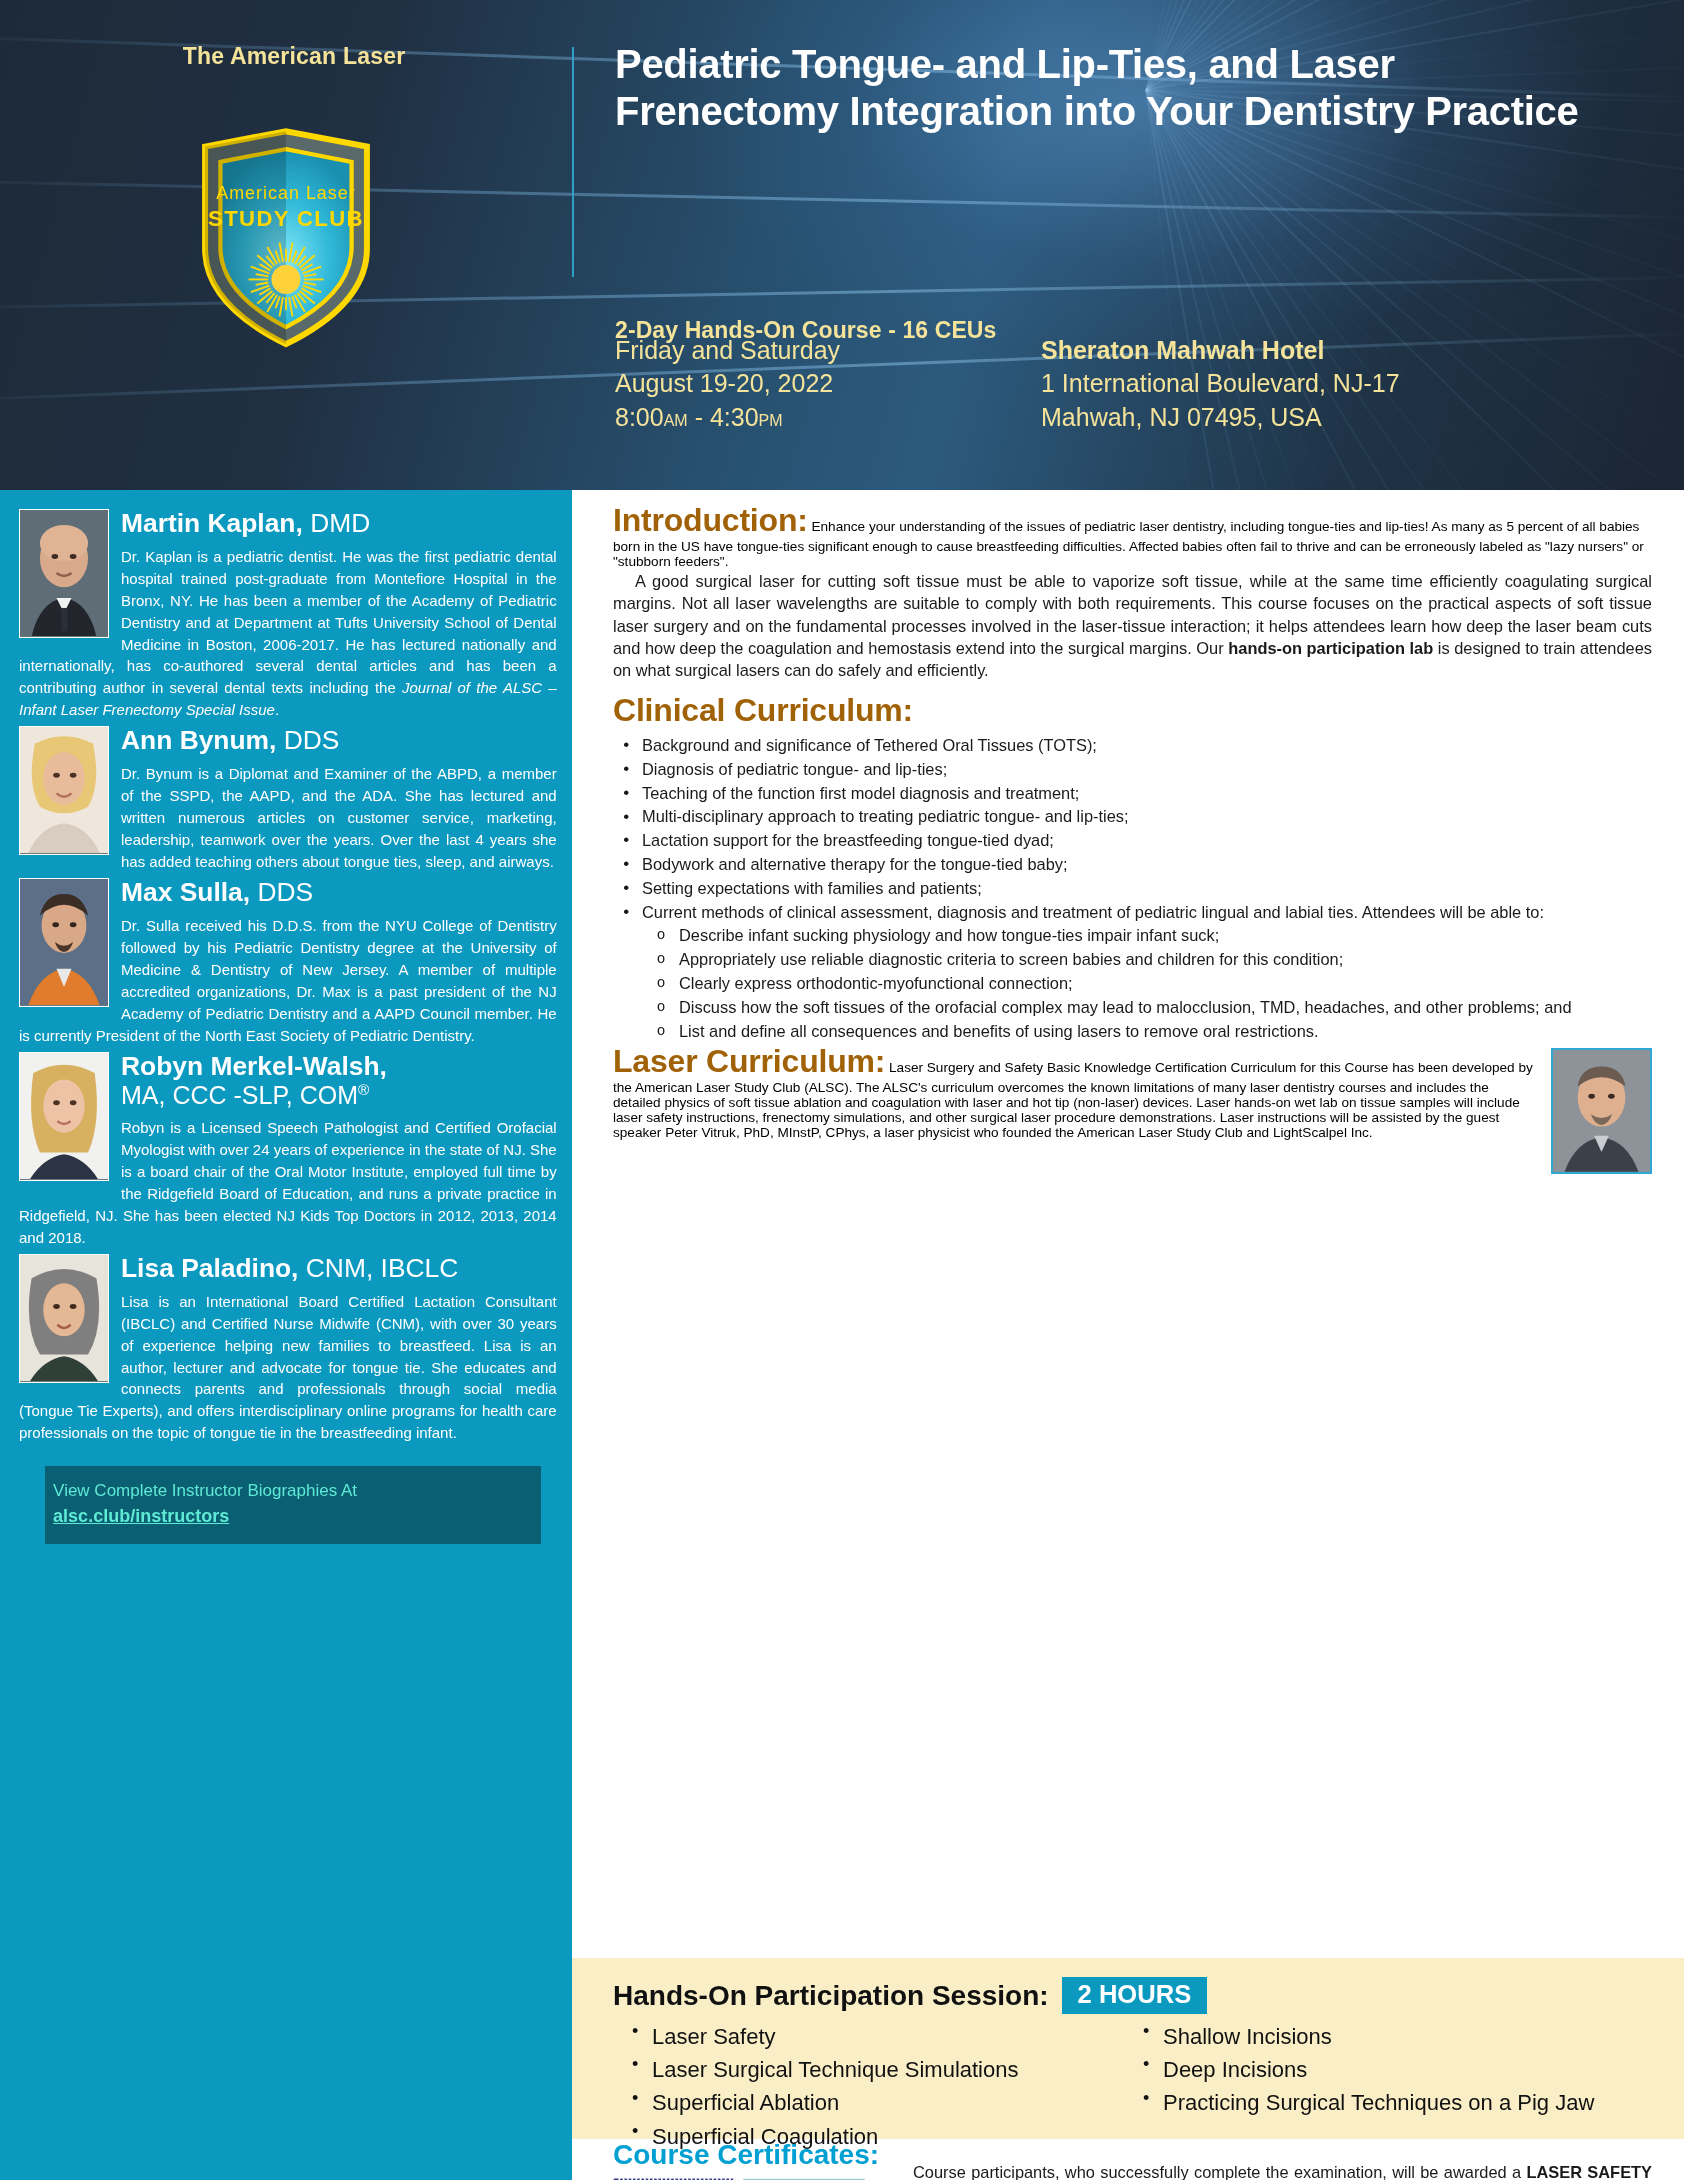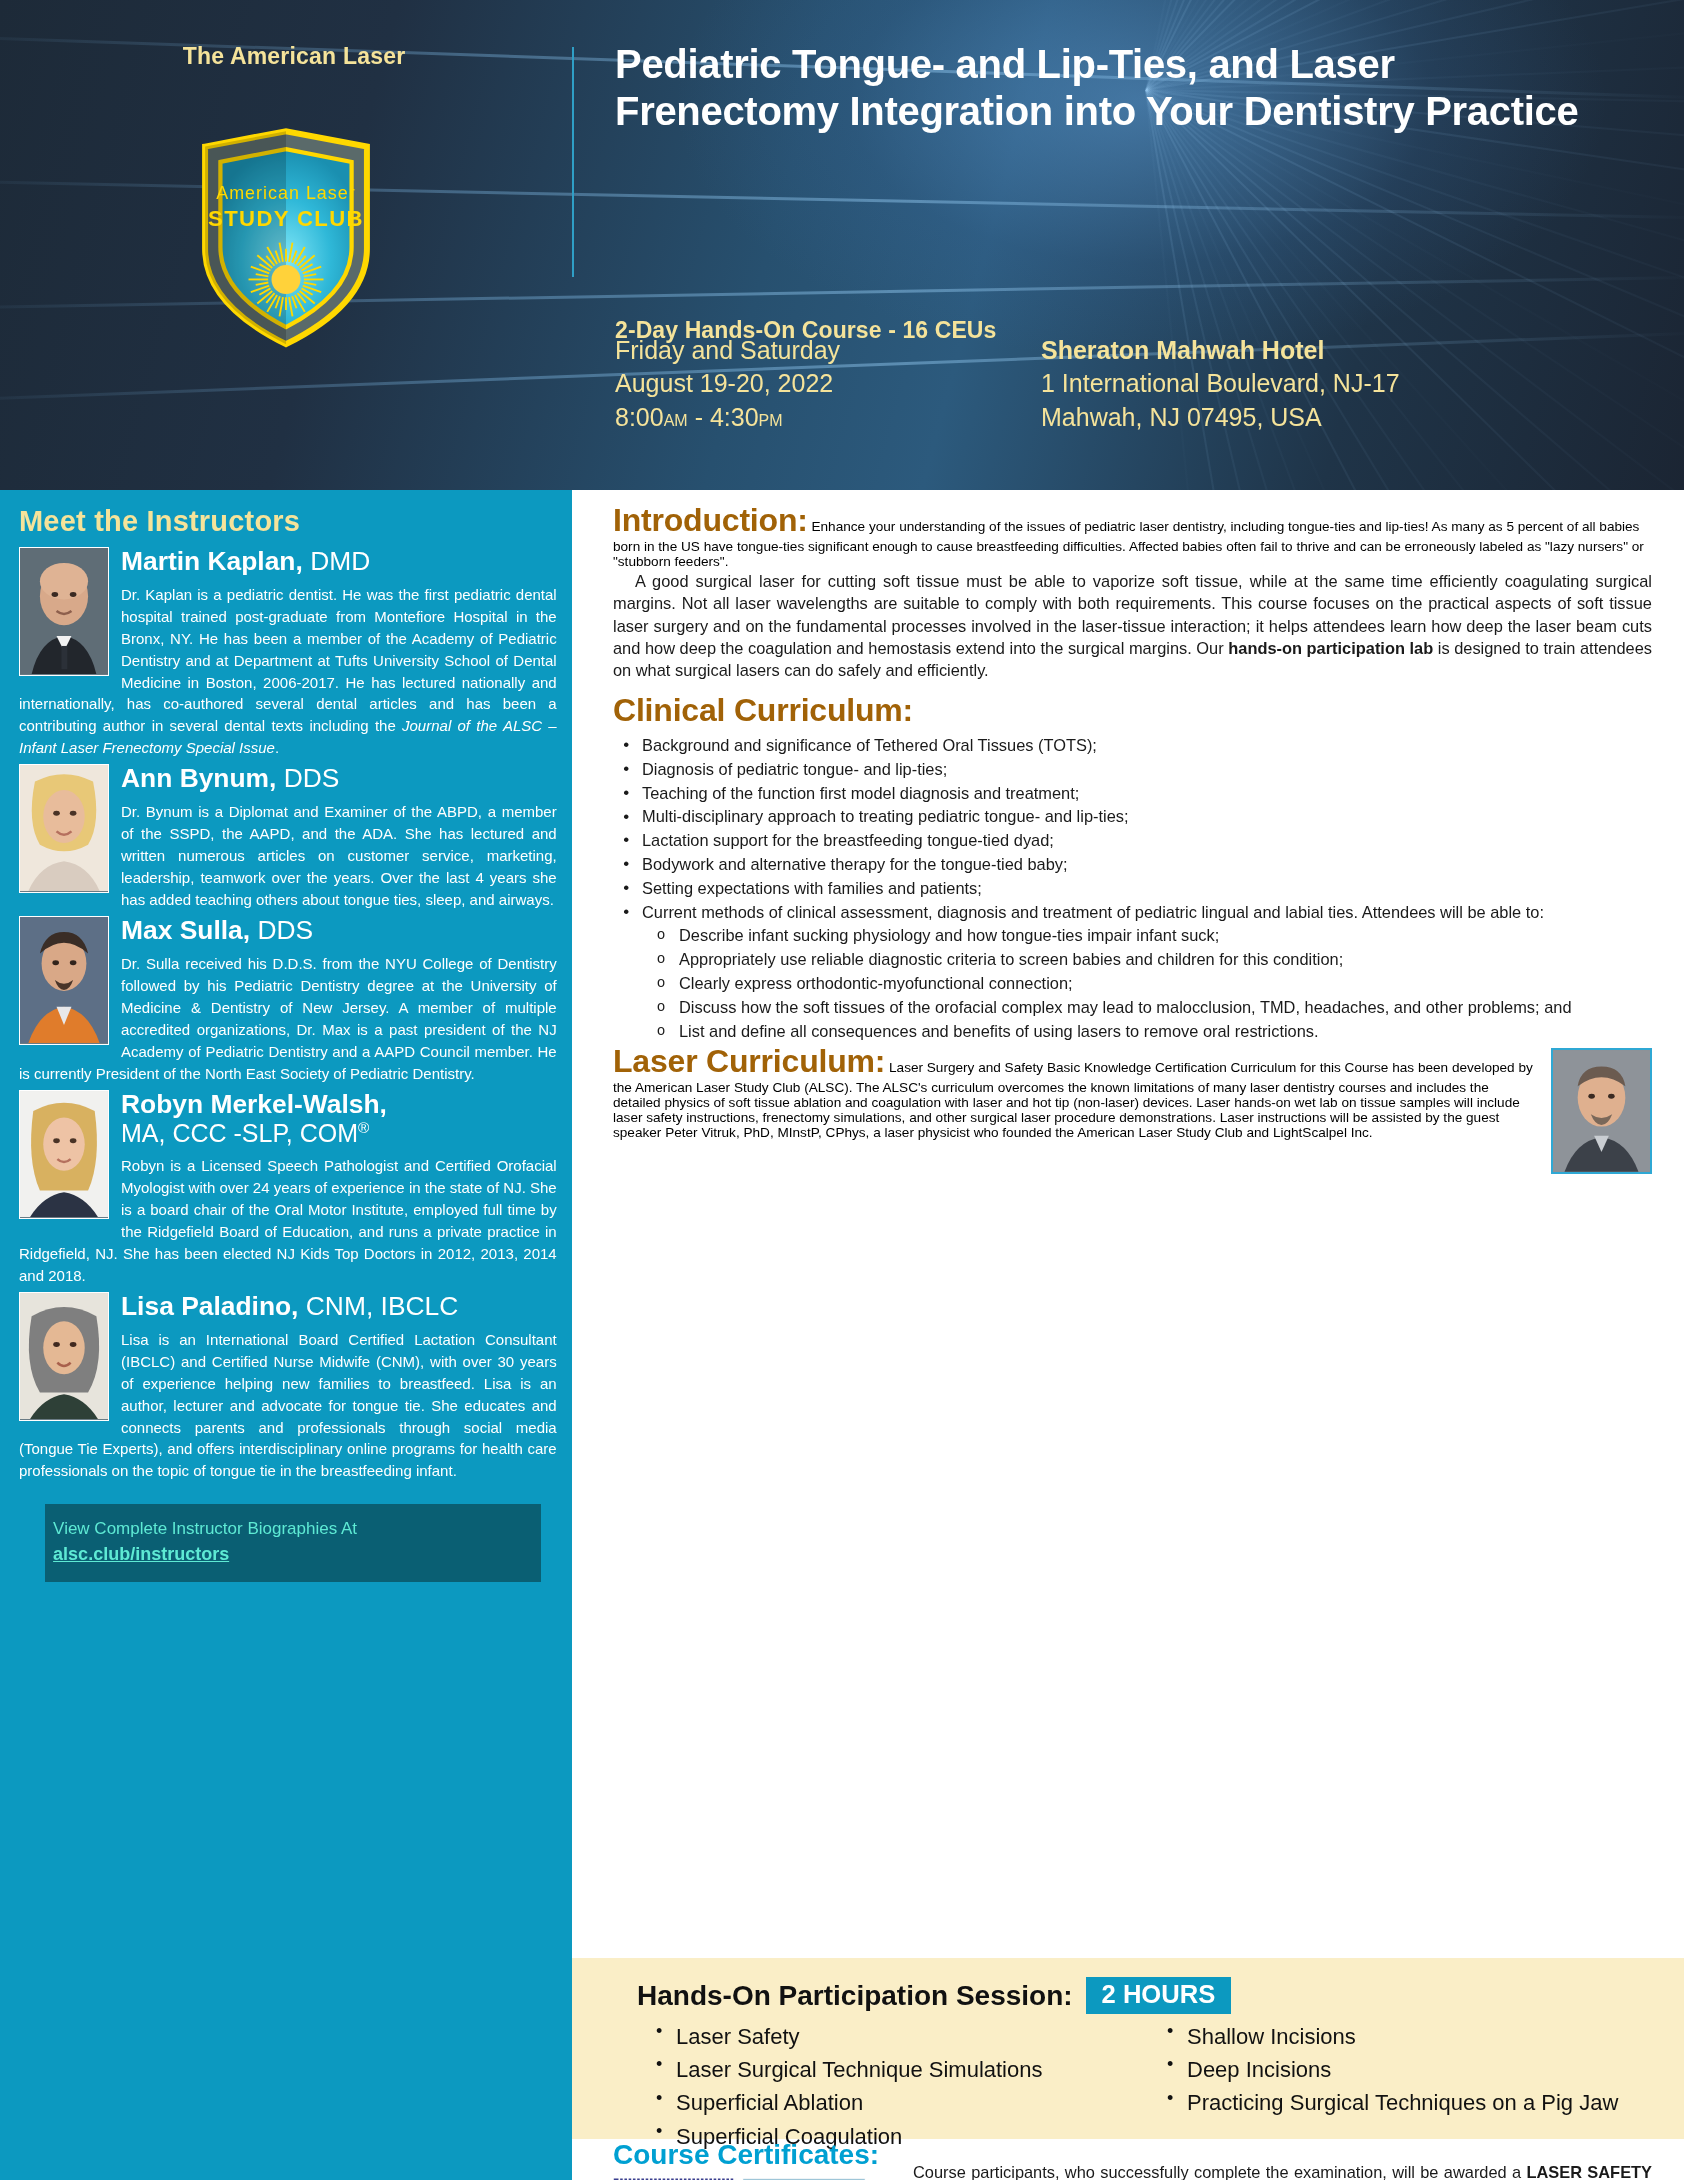--- a/index.html
+++ b/index.html
@@ -136,21 +136,21 @@
   .vitruk-photo {
     float:right; width:101px; height:126px; margin:5.1px 0 3.4px 15.3px;
     border:2.6px solid #2fa8d4; background:#8a8f95; overflow:hidden; position:relative;
   }
 
   
   .handson {
     position:absolute; left:572px; top:1958px; width:1112px; height:181px;
     background:#faeec7;
   }
-  .handson-inner { padding:19px 0 0 65px; }
+  .handson-inner { padding:19px 0 0 41px; }
   .ho-title { font-size:28px; font-weight:bold; color:#111; display:inline-block; vertical-align:middle; }
   .ho-badge {
     display:inline-block; vertical-align:middle; margin-left:13.6px;
     background:#0c99c0; color:#ffffff; font-size:25.6px; font-weight:bold;
     padding:3.4px 15.3px 5.1px;
   }
   .ho-cols { display:flex; margin-top:5.1px; }
   .ho-cols ul { list-style:none; margin:0; padding:0; }
   .ho-cols li { position:relative; padding-left:39px; font-size:22px; line-height:1.52; color:#111; }
   .ho-cols li::before { content:"•"; position:absolute; left:19px; top:-1.7px; font-size:18px; }
@@ -302,21 +302,20 @@
 
       <div class="hdr-where">
         <div class="venue">Sheraton Mahwah Hotel</div>
         <div>1 International Boulevard, NJ-17</div>
         <div>Mahwah, NJ 07495, USA</div>
       </div>
     </div>
   </div>
 
   <div class="left-col">
-    <div class="meet-title">Meet the Instructors</div>
 
     <div class="instructor">
       <div class="inst-head">
         <div class="inst-photo">
           <svg class="face" viewBox="0 0 106 152">
             <rect width="106" height="152" fill="#5f6d76"></rect>
             <ellipse cx="53" cy="58" rx="29" ry="35" fill="#d8a98a"></ellipse>
             <ellipse cx="53" cy="40" rx="29" ry="22" fill="#dfb394"></ellipse>
             <path d="M14 152 q10-42 39-46 q29 4 39 46 z" fill="#22262c"></path>
             <path d="M44 106 l9 18 l9-18 z" fill="#f2f2f2"></path>

